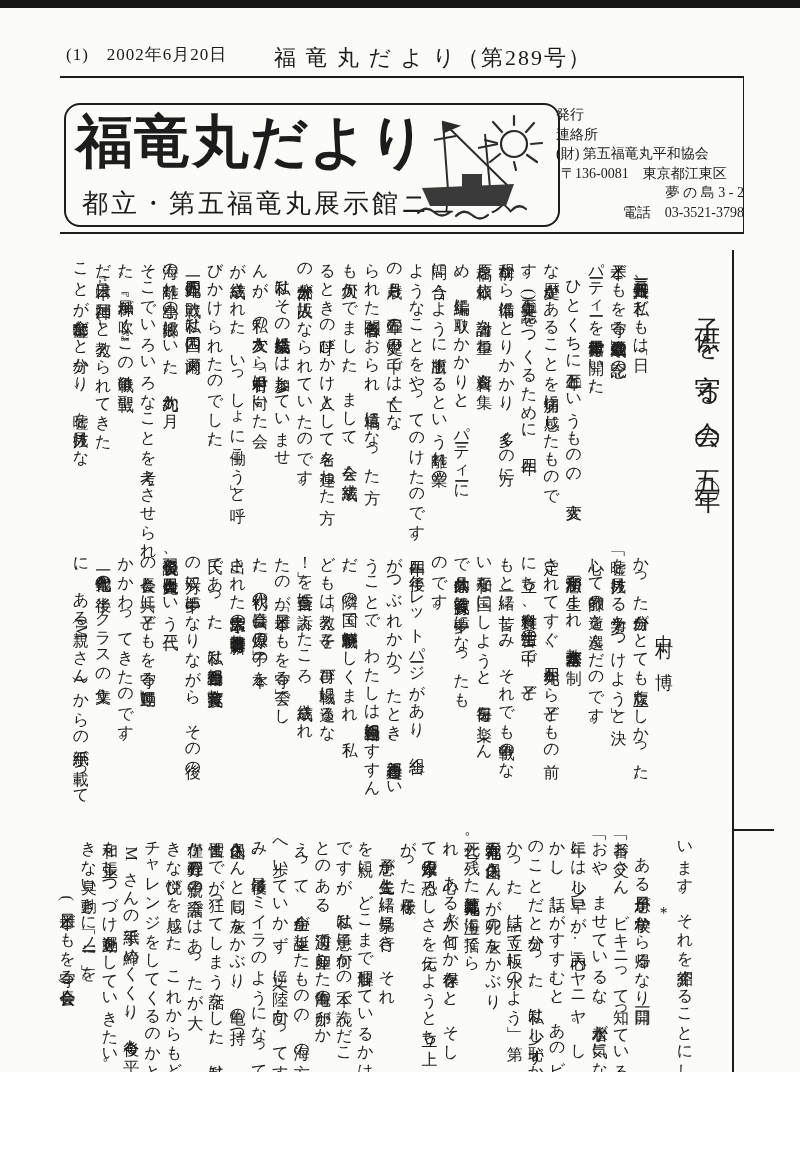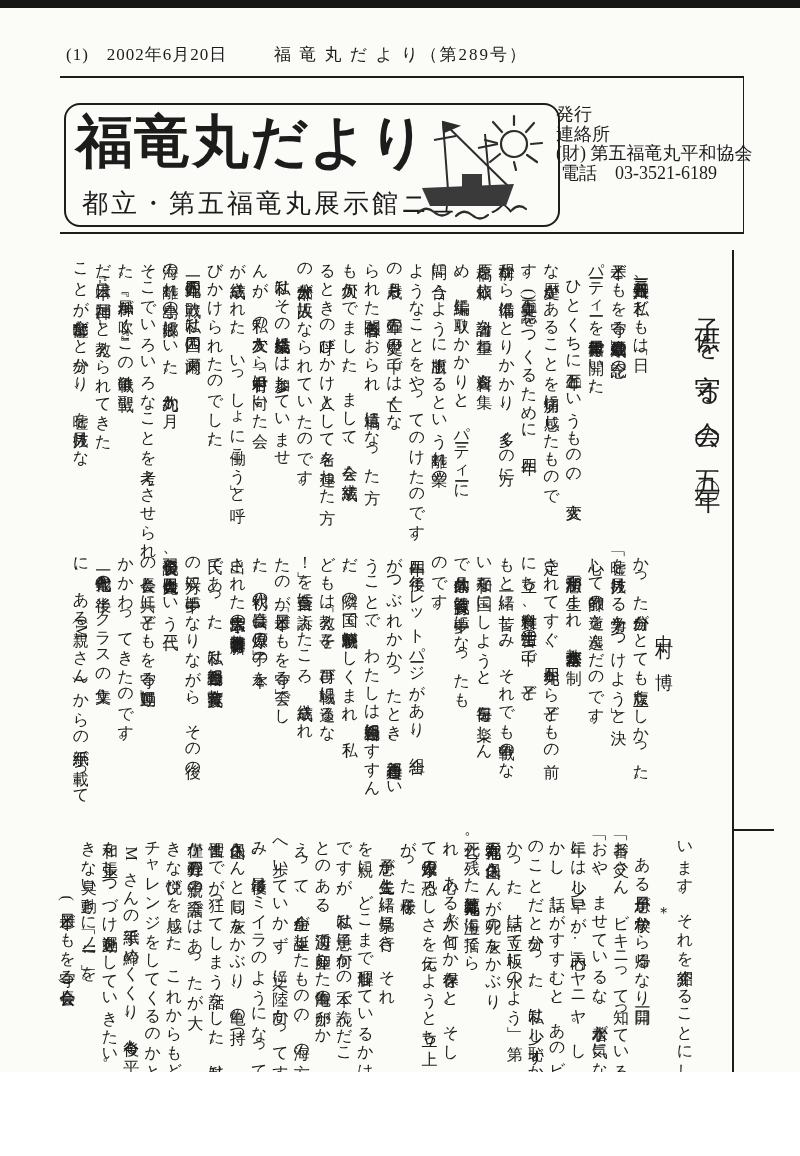--- a/index.html
+++ b/index.html
@@ -3,28 +3,28 @@
 <meta charset="utf-8">
 <style>
   html,body{margin:0;padding:0;}
   .pg{position:relative;width:800px;height:1072px;background:#fbfbf8;overflow:hidden;
       font-family:"Liberation Serif","DejaVu Serif",serif;color:#1c1c1c;}
   .abs{position:absolute;}
   .bar{background:#161616;}
   .rule{background:#1c1c1c;}
   
   .hdate{left:66px;top:43px;font-size:17px;letter-spacing:1px;}
-  .hissue{left:274px;top:43px;font-size:17px;letter-spacing:2px;}
+  .hissue{left:274px;top:43px;font-size:22px;letter-spacing:2px;}
   
   .mbox{left:64px;top:103px;width:492px;height:120px;border:2.5px solid #1e1e1e;border-radius:16px;background:#fbfbf8;}
   .mtitle{left:76px;top:104px;font-size:57px;font-weight:900;letter-spacing:1px;
           font-family:Liberation Serif, serif;}
   .msub{left:82px;top:186px;font-size:26px;letter-spacing:3px;}
   .pub{left:556px;top:105px;width:190px;}
-  .pub .pub-line{font-size:18px;line-height:19.5px;white-space:pre;}
+  .pub .pub-line{font-size:14px;line-height:19.5px;white-space:pre;}
   .pub .pub-line:nth-child(4){padding-left:5px;}
   .pub .pub-line:nth-child(5),.pub .pub-line:nth-child(6),.pub .pub-line:nth-child(7){text-align:right;padding-right:2px;}
   
   .vt{writing-mode:vertical-rl;text-orientation:mixed;}
   .atitle{left:690px;top:298px;font-size:26px;letter-spacing:9px;height:360px;}
   .aauthor{left:652px;top:620px;font-size:18px;letter-spacing:7px;height:120px;}
   .band{font-size:16px;}
   .band .col{height:100%;white-space:nowrap;letter-spacing:0.4px;}
   .b1{left:70px;top:252px;height:292px;width:582px;line-height:22.4px;}
   .b2{left:70px;top:546px;height:282px;width:582px;line-height:22.4px;}
@@ -75,21 +75,23 @@
       <path d="M2,103 q8,-8 16,-1 q8,7 16,0"></path>
       <path d="M40,106 q8,-8 16,-1 q8,7 16,0"></path>
       <path d="M96,100 q7,-7 14,-1"></path>
     </g>
   </svg>
 
   <div class="abs pub">
       <div class="pub-line">発行</div>
       <div class="pub-line">連絡所</div>
       <div class="pub-line">(財) 第五福竜丸平和協会</div>
-      <div class="pub-line">電話　03-3521-6189</div>
+      <div class="pub-line">〒136-0081　東京都江東区</div>
+      <div class="pub-line">夢 の 島 3 - 2</div>
+      <div class="pub-line">電話　03-3521-3798</div>
     </div>
 
   <div class="abs rule" style="left:732px;top:250px;width:1.5px;height:878px;"></div>
   <div class="abs rule" style="left:732px;top:829px;width:42px;height:1.5px;"></div>
   <div class="abs rule" style="left:58px;top:1127px;width:686px;height:1.5px;"></div>
 
   <div class="abs vt atitle">子供を守る会の五〇年</div>
   <div class="abs vt aauthor">中村　博</div>
 
   <div class="abs vt band b1">

